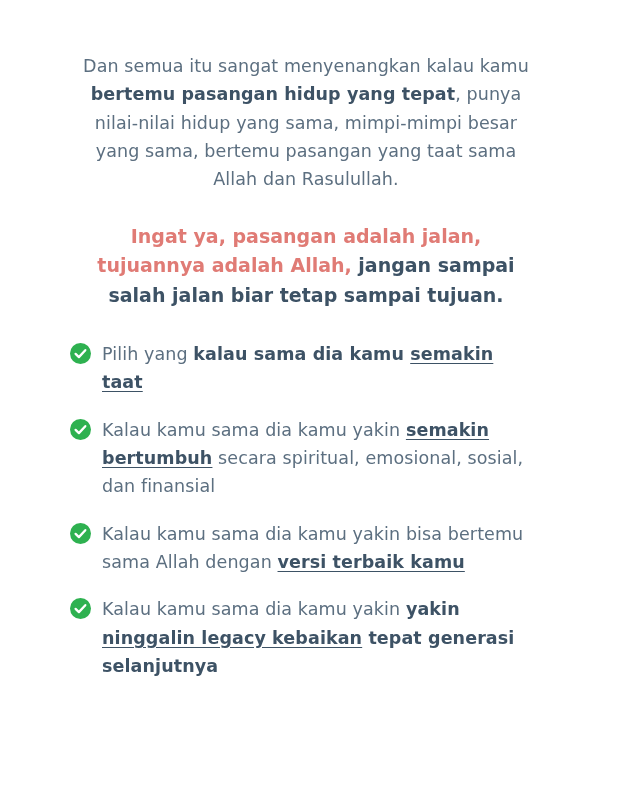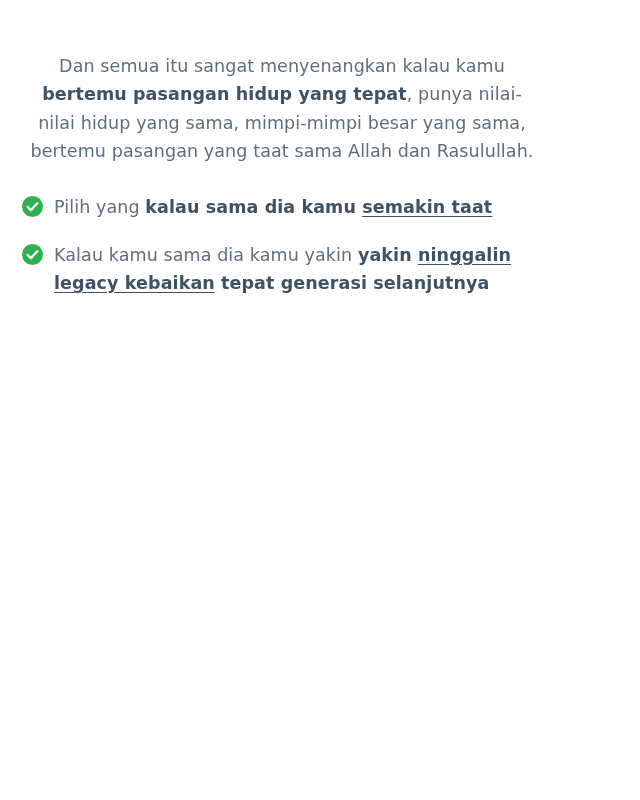--- a/index.html
+++ b/index.html
@@ -11,21 +11,21 @@
     height: 800px;
     background: #ffffff;
     font-family: "DejaVu Sans", sans-serif;
     color: #4a5d6e;
     overflow: hidden;
   }
   .page {
     box-sizing: border-box;
     width: 588px;
     height: 800px;
-    padding: 52px 44px 20px 20px;
+    padding: 52px 44px 20px 68px;
     display: flex;
     flex-direction: column;
   }
 
   
   .intro {
     text-align: center;
     font-size: 17.5px;
     line-height: 1.62;
     color: #5c6f80;
@@ -99,33 +99,52 @@
 </style>
 </head>
 <body>
 
 <div class="page">
 
   <p class="intro">
     <span>Dan semua itu sangat menyenangkan kalau kamu </span><b>bertemu pasangan hidup yang tepat</b><span>, punya nilai-nilai hidup yang sama, mimpi-mimpi besar yang sama, bertemu pasangan yang taat sama Allah dan Rasulullah.</span>
   </p>
 
+  <p class="statement">
+    <span class="red">Ingat ya, pasangan adalah jalan, tujuannya adalah Allah,</span><span class="dark"> jangan sampai salah jalan biar tetap sampai tujuan.</span>
+  </p>
 
   <div class="list" id="checklist">
       <div class="item">
         <span class="check">
           <svg width="21" height="21" viewBox="0 0 21 21">
             <path d="M5.6 10.9 L8.9 14.1 L15.3 7.2" fill="none" stroke="#ffffff" stroke-width="2.3" stroke-linecap="round" stroke-linejoin="round"></path>
           </svg>
         </span>
         <div class="item-text"><span>Pilih yang </span><b>kalau sama dia kamu </b><u>semakin taat</u></div>
       </div>
       <div class="item">
         <span class="check">
           <svg width="21" height="21" viewBox="0 0 21 21">
             <path d="M5.6 10.9 L8.9 14.1 L15.3 7.2" fill="none" stroke="#ffffff" stroke-width="2.3" stroke-linecap="round" stroke-linejoin="round"></path>
           </svg>
         </span>
+        <div class="item-text"><span>Kalau kamu sama dia kamu yakin </span><u>semakin bertumbuh</u><span> secara spiritual, emosional, sosial, dan finansial</span></div>
+      </div>
+      <div class="item">
+        <span class="check">
+          <svg width="21" height="21" viewBox="0 0 21 21">
+            <path d="M5.6 10.9 L8.9 14.1 L15.3 7.2" fill="none" stroke="#ffffff" stroke-width="2.3" stroke-linecap="round" stroke-linejoin="round"></path>
+          </svg>
+        </span>
+        <div class="item-text"><span>Kalau kamu sama dia kamu yakin bisa bertemu sama Allah dengan </span><u>versi terbaik kamu</u></div>
+      </div>
+      <div class="item">
+        <span class="check">
+          <svg width="21" height="21" viewBox="0 0 21 21">
+            <path d="M5.6 10.9 L8.9 14.1 L15.3 7.2" fill="none" stroke="#ffffff" stroke-width="2.3" stroke-linecap="round" stroke-linejoin="round"></path>
+          </svg>
+        </span>
         <div class="item-text"><span>Kalau kamu sama dia kamu yakin </span><b>yakin </b><u>ninggalin legacy kebaikan</u><b> tepat generasi selanjutnya</b></div>
       </div>
     </div>
 
 </div>
 
 </body></html>

